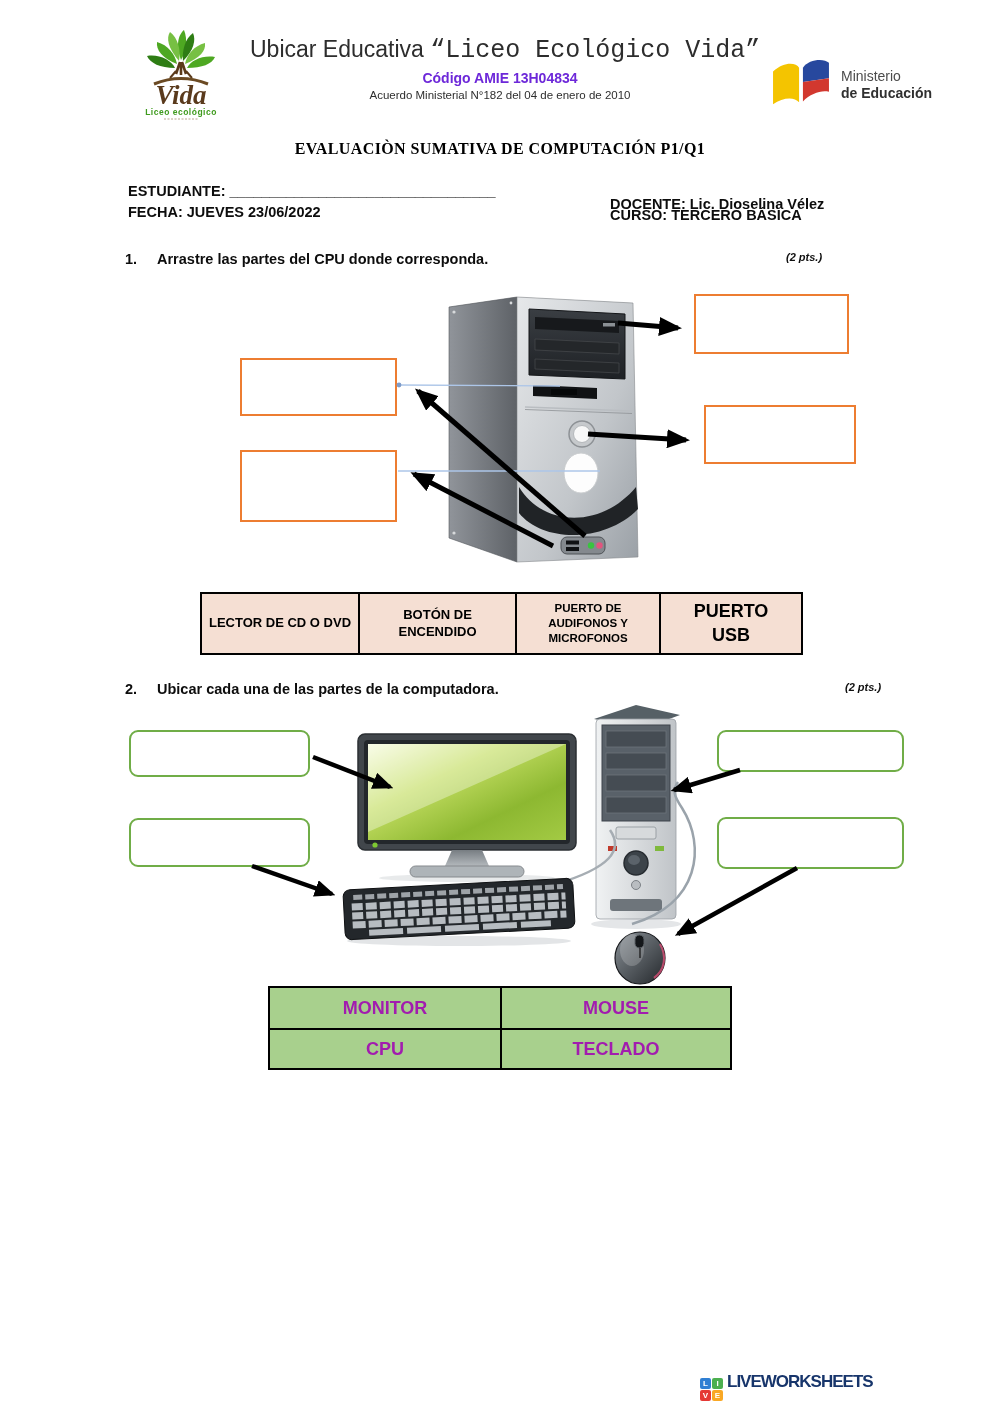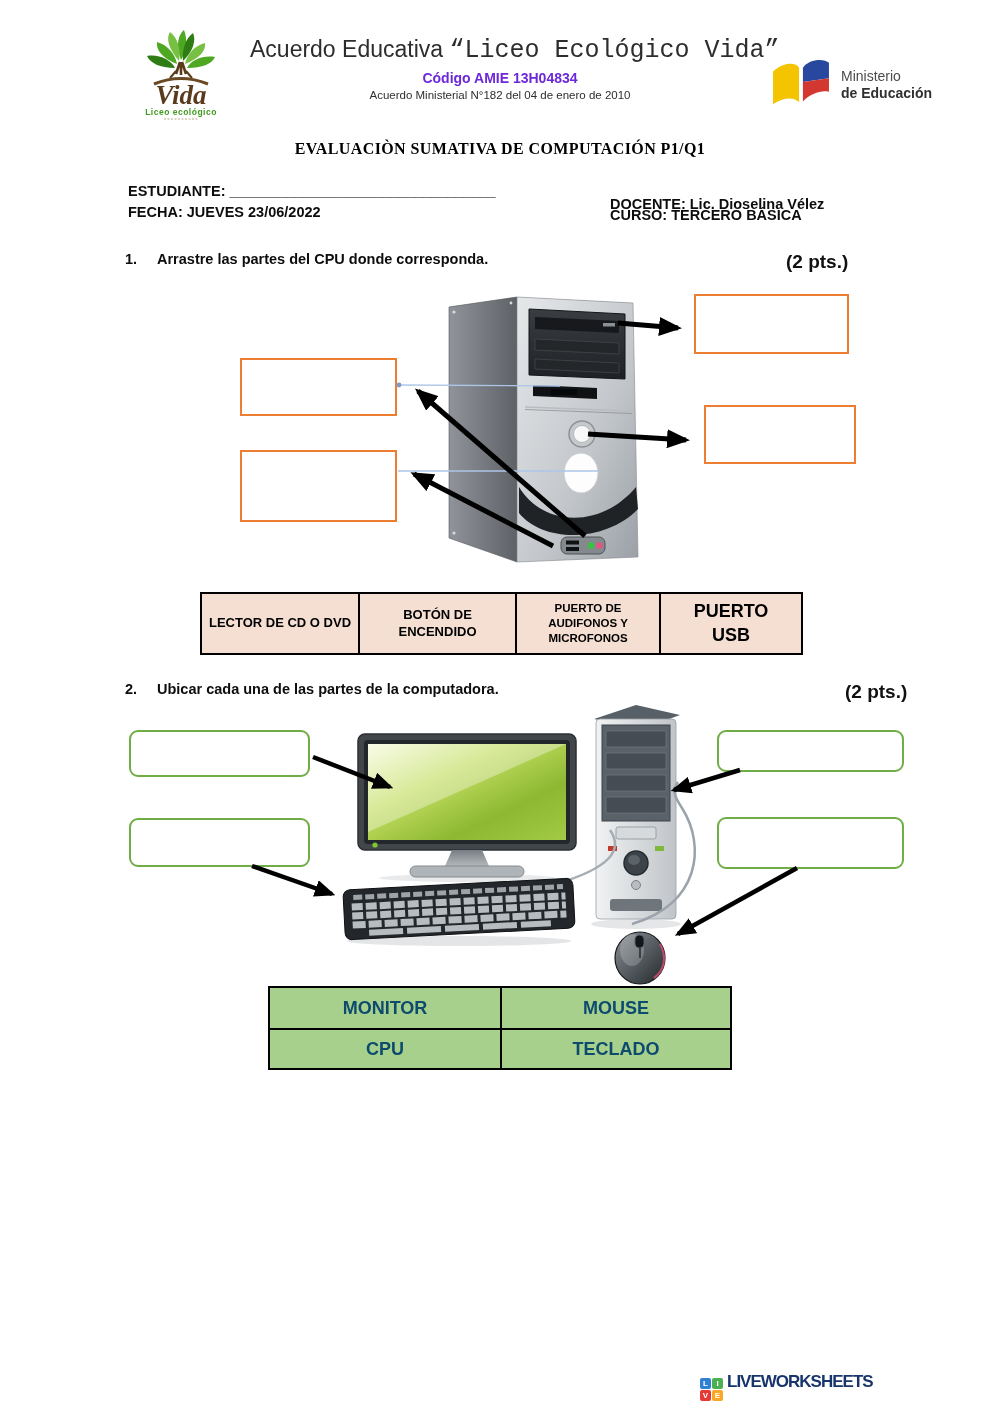--- a/index.html
+++ b/index.html
@@ -20,21 +20,21 @@
   .ministry-text { font-size:14px; color:#4c4c4c; line-height:1.25; }
   .ministry-text .bold { font-weight:bold; color:#303030; }
 
   
   .doc-title { left:0; top:140px; width:1000px; text-align:center;
     font-family:"Liberation Serif", serif; font-weight:bold; font-size:16px; letter-spacing:.4px; color:#000; }
   .info { font-weight:bold; font-size:14.5px; color:#0d0d0d; white-space:nowrap; }
 
   
   .qhead { font-weight:bold; font-size:14.5px; color:#0d0d0d; white-space:nowrap; }
-  .pts { font-weight:bold; font-size:19px; }
+  .pts { font-weight:bold; font-style:italic; font-size:11px; }
 
   
   .fig { left:0; width:1000px; }
   .overlay { position:absolute; inset:0; pointer-events:none; }
   .dropzone { position:absolute; background:#fff; }
   .dz-orange { border:2.5px solid #ED7D31; }
   .dz-green  { border:2px solid #70AD47; border-radius:9px; }
 
   
   .bank1 { left:200px; top:592px; width:603px; height:63px; display:flex;
@@ -45,21 +45,21 @@
   .b1c1 { width:156px; font-size:13px; }
   .b1c2 { width:157px; font-size:13px; padding:0 24px; }
   .b1c3 { width:144px; font-size:11.5px; padding:0 18px; }
   .b1c4 { width:142px; font-size:18px; }
   .b1c4 span { display:inline-block; max-width:84px; }
 
   .bank2 { left:268px; top:986px; width:464px; height:84px;
     display:grid; grid-template-columns:1fr 1fr; grid-template-rows:1fr 1fr;
     border:2px solid #000; background:#A8D08D; }
   .bank2 .cell { display:flex; align-items:center; justify-content:center;
-    font-weight:bold; font-size:18px; color:#0c4a6e; }
+    font-weight:bold; font-size:18px; color:#a21caf; }
   .bank2 .cell:nth-child(2n) { border-left:2px solid #000; }
   .bank2 .cell:nth-child(n+3) { border-top:2px solid #000; }
 
   
   .lw-logo { left:700px; top:1378px; display:grid; grid-template-columns:11px 11px; gap:1px; }
   .lw-sq { width:11px; height:11px; border-radius:2px; color:#fff; font-size:8px; font-weight:bold;
     display:flex; align-items:center; justify-content:center; }
   .lw-brand { left:727px; top:1372px; font-size:17px; font-weight:800; letter-spacing:-1px;
     color:#17356B; white-space:nowrap; }
 </style>
@@ -81,21 +81,21 @@
       <path d="M50 43 L44 50 M60 43 L66 50" stroke="#5B3A1A" stroke-width="2" fill="none"></path>
       <path d="M28 56 Q55 45 82 56" stroke="#6B4A23" stroke-width="3" fill="none"></path>
     </g>
     <text x="55" y="76" text-anchor="middle" font-family="Liberation Serif, serif" font-style="italic" font-weight="bold" font-size="27" fill="#5A3A1C">Vida</text>
     <text x="55" y="87" text-anchor="middle" font-family="Liberation Sans, sans-serif" font-weight="bold" font-size="8.5" fill="#3F9B1E" letter-spacing="0.5">Liceo ecológico</text>
     <path d="M38 91 H72" stroke="#8a6a42" stroke-width="1" stroke-dasharray="2 1.5" opacity="0.6"></path>
   </svg>
 
   <div class="abs hc">
     <div class="hc-line1">
-      <span>Acuerdo Educativa</span>
+      <span>Ubicar Educativa</span>
       <span class="quoted">“Liceo Ecológico Vida”</span>
     </div>
     <div class="hc-line2">Código AMIE 13H04834</div>
     <div class="hc-line3">Acuerdo Ministerial N°182 del 04 de enero de 2010</div>
   </div>
 
   <div class="abs ministry">
     <svg width="62" height="54" viewBox="0 0 64 56">
       <path d="M3 14 C15 3 27 5 30 10 L30 46 C25 40 13 41 3 48 Z" fill="#F4C400"></path>
       <path d="M34 10 C40 1 56 0 61 5 L61 21 L34 25 Z" fill="#27489E"></path>

